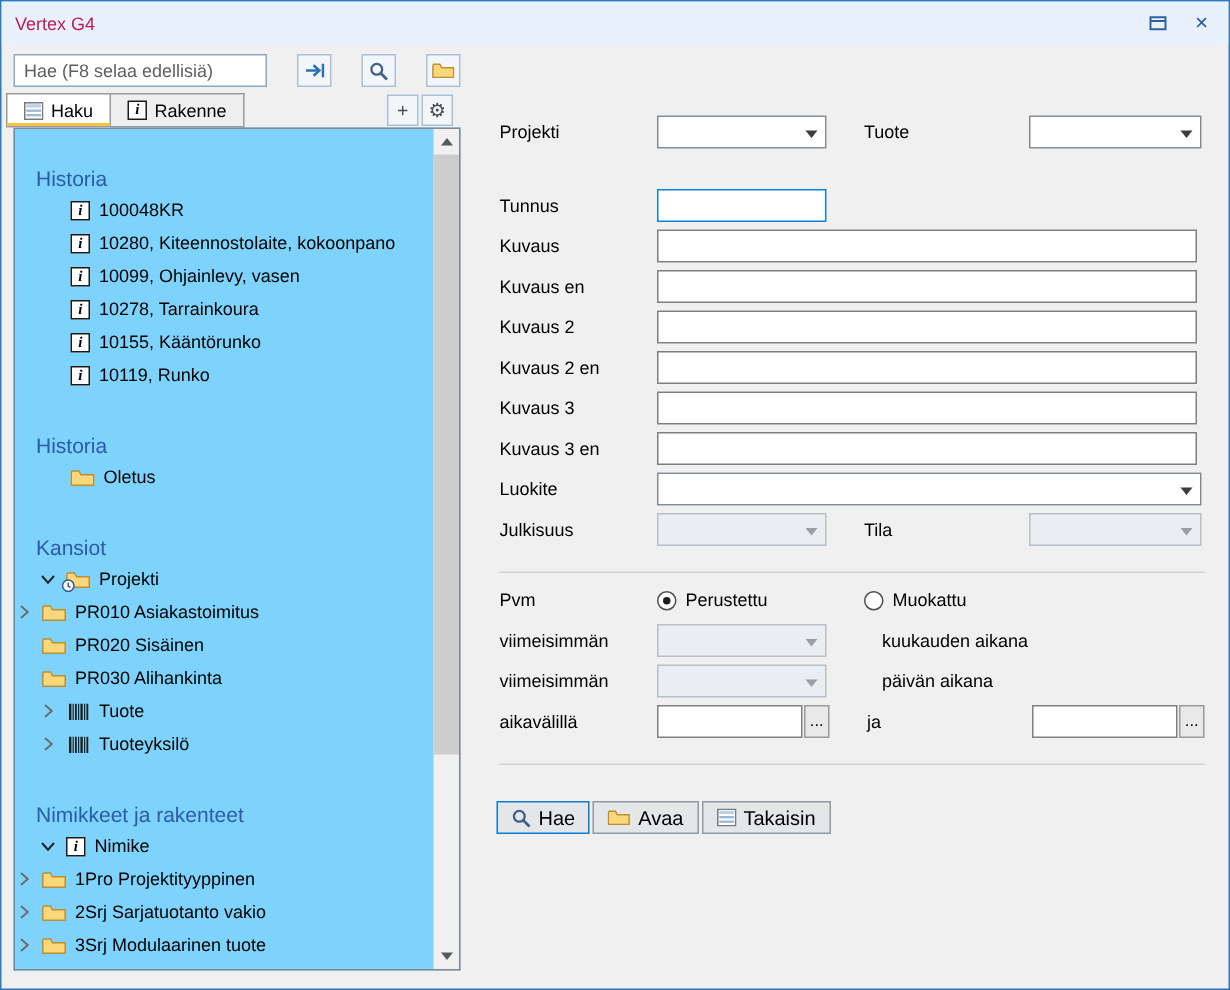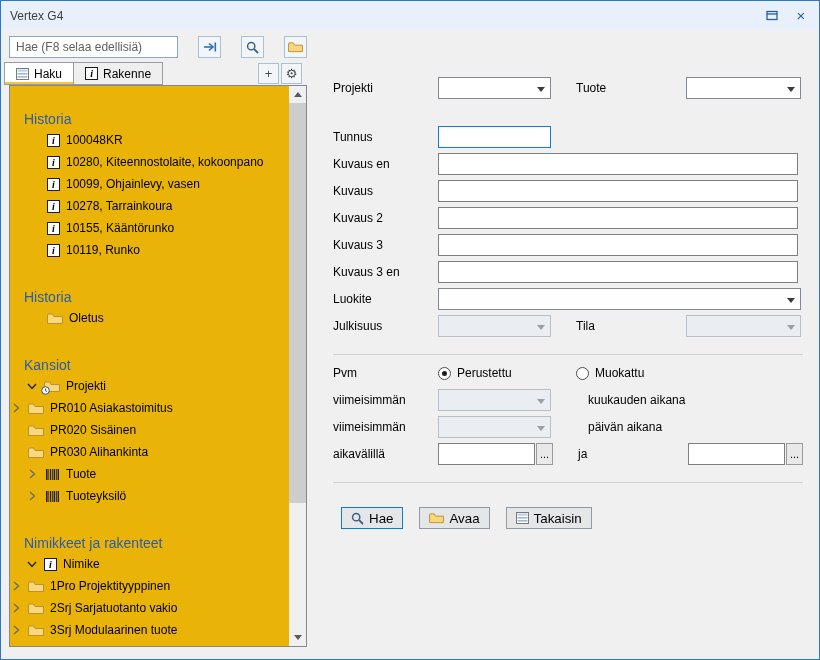--- a/index.html
+++ b/index.html
@@ -2,41 +2,41 @@
 <html><head>
 <meta charset="utf-8">
 <style>
   *{box-sizing:border-box;margin:0;padding:0}
   html,body{width:820px;height:660px}
   body{font-family:"Liberation Sans","DejaVu Sans",sans-serif;font-size:12px;color:#000;background:#fff}
   .window{position:relative;width:820px;height:660px;border:1px solid #2b79c2;background:#f0f0f0;overflow:hidden}
 
   
   .titlebar{height:29px;background:#e8f1fb;display:flex;align-items:center;padding:0 5px 0 9px}
-  .title{font-size:12px;color:#404040}
+  .title{font-size:12px;color:#be185d}
   .tb-btns{margin-left:auto;display:flex;align-items:center;gap:3px}
   .tb-btn{width:26px;height:21px;display:flex;align-items:center;justify-content:center;color:#2a5f9e;font-size:15px;line-height:1;cursor:default}
 
   
   .search-row{position:absolute;left:8px;top:35px;width:298px;height:22px;display:flex;align-items:center;gap:20px}
   .search-input{flex:1;min-width:0;height:22px;border:1px solid #8aa8c4;padding:0 6px;font:inherit;outline:none;background:#fff}
   .search-input::placeholder{color:#5f5f5f;opacity:1}
   .tool-btn{width:23px;height:22px;flex:none;display:flex;align-items:center;justify-content:center;background:#f3f6f9;border:1px solid #a9c0d6}
 
   
   .tabs-row{position:absolute;left:3px;top:61px;width:298px;height:23px;display:flex;align-items:flex-end}
   .tab{height:23px;display:flex;align-items:center;gap:5px;padding:0 11px;border:1px solid #9c9c9c;background:#efefef;position:relative}
   .tab + .tab{border-left:none}
   .tab.active{background:#fff;z-index:2}
   .tab.active::after{content:"";position:absolute;left:0;right:0;bottom:0;height:2px;background:#f6c445}
   .tab-tools{margin-left:auto;display:flex;gap:2px;margin-bottom:1px}
   .sq-btn{width:21px;height:21px;display:flex;align-items:center;justify-content:center;border:1px solid #a9c0d6;background:#f3f6f9;color:#4c4c4c;font-size:13px;line-height:1}
 
   
-  .tree{position:absolute;left:8px;top:84px;width:298px;height:562px;background:#eab308;border:1px solid #828790}
+  .tree{position:absolute;left:8px;top:84px;width:298px;height:562px;background:#7dd3fc;border:1px solid #828790}
   .tree-inner{position:absolute;left:0;top:0;right:17px;bottom:0;overflow:hidden}
   .tree-heading{margin:26px 0 0 14px;height:20px;line-height:20px;font-size:14px;color:#2a5ca8;white-space:nowrap}
   .tree-heading.first{margin-top:23px}
   .trow{height:22px;display:flex;align-items:center;white-space:nowrap}
   .trow .tlabel{margin-left:6px}
   .ind-item{padding-left:37px}
   .ind-top{padding-left:16px}
   .ind-child{}
   .chev{width:12px;margin-right:6px;display:flex;justify-content:center;align-items:center;flex:none}
   .icw{width:16px;display:flex;justify-content:center;align-items:center;flex:none;position:relative}
@@ -65,21 +65,21 @@
   .combo .arr{position:absolute;right:5px;top:9px;width:0;height:0;border-left:4px solid transparent;border-right:4px solid transparent;border-top:5px solid #3c3c3c}
   .combo.disabled{background:#eaedf1;border-color:#b9bfc7}
   .combo.disabled .arr{border-top-color:#9aa0a8}
   .fsep{height:1px;background:#cfcfcf;margin:17px 0 7px 22px;width:470px}
   .radio-group{display:flex;align-items:center;gap:6px}
   .rg1{width:138px;flex:none}
   .radio{width:13px;height:13px;border:1px solid #4d4d4d;border-radius:50%;background:#fff;position:relative;flex:none}
   .radio.checked::after{content:"";position:absolute;left:3px;top:3px;width:5px;height:5px;border-radius:50%;background:#1d1d1d}
   .after-text{margin-left:37px}
   .ell-btn{width:17px;height:22px;margin-left:1px;border:1px solid #9a9a9a;background:#e9e9e9;font-size:11px;line-height:1;display:flex;align-items:flex-end;justify-content:center;padding-bottom:4px;flex:none}
-  .actions{display:flex;gap:16px;margin:24px 0 0 30px}
+  .actions{display:flex;gap:2px;margin:24px 0 0 20px}
   .btn{height:22px;display:flex;align-items:center;gap:5px;padding:0 9px;background:#e4e6e7;border:1px solid #8f9aa5}
   .btn.default{border:1px solid #0c7bd0}
 </style>
 </head>
 <body>
 
 <div class="window">
 
   <div class="titlebar">
     <span class="title">Vertex G4</span>
@@ -350,29 +350,33 @@
           <span class="arr"></span>
         </div>
     </div>
 
     <div class="frow mt-gap">
       <span class="flabel">Tunnus</span>
       <input class="tinput w-sm focused" style="">
     </div>
 
     <div class="frow">
+      <span class="flabel">Kuvaus</span>
+      <input class="tinput w-lg" style="">
+    </div>
+    <div class="frow">
       <span class="flabel">Kuvaus en</span>
       <input class="tinput w-lg" style="">
     </div>
     <div class="frow">
-      <span class="flabel">Kuvaus</span>
-      <input class="tinput w-lg" style="">
-    </div>
-    <div class="frow">
       <span class="flabel">Kuvaus 2</span>
+      <input class="tinput w-lg" style="">
+    </div>
+    <div class="frow">
+      <span class="flabel">Kuvaus 2 en</span>
       <input class="tinput w-lg" style="">
     </div>
     <div class="frow">
       <span class="flabel">Kuvaus 3</span>
       <input class="tinput w-lg" style="">
     </div>
     <div class="frow">
       <span class="flabel">Kuvaus 3 en</span>
       <input class="tinput w-lg" style="">
     </div>

